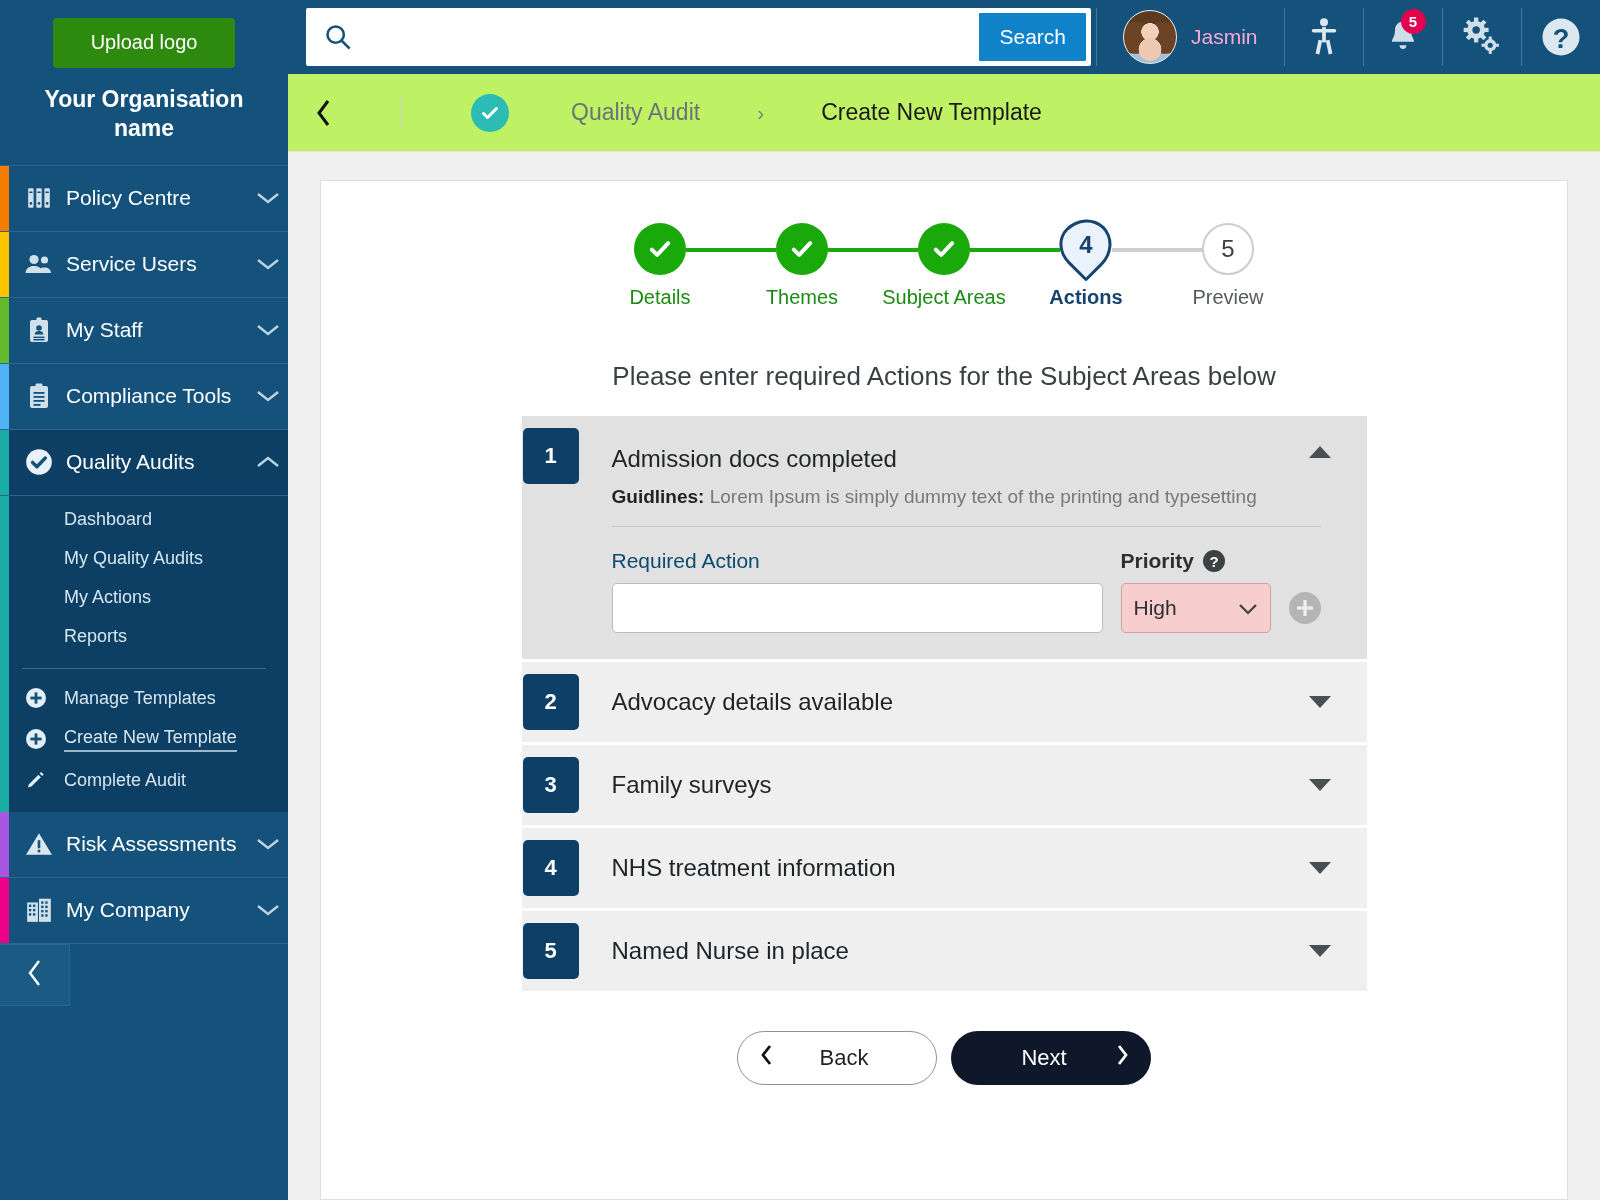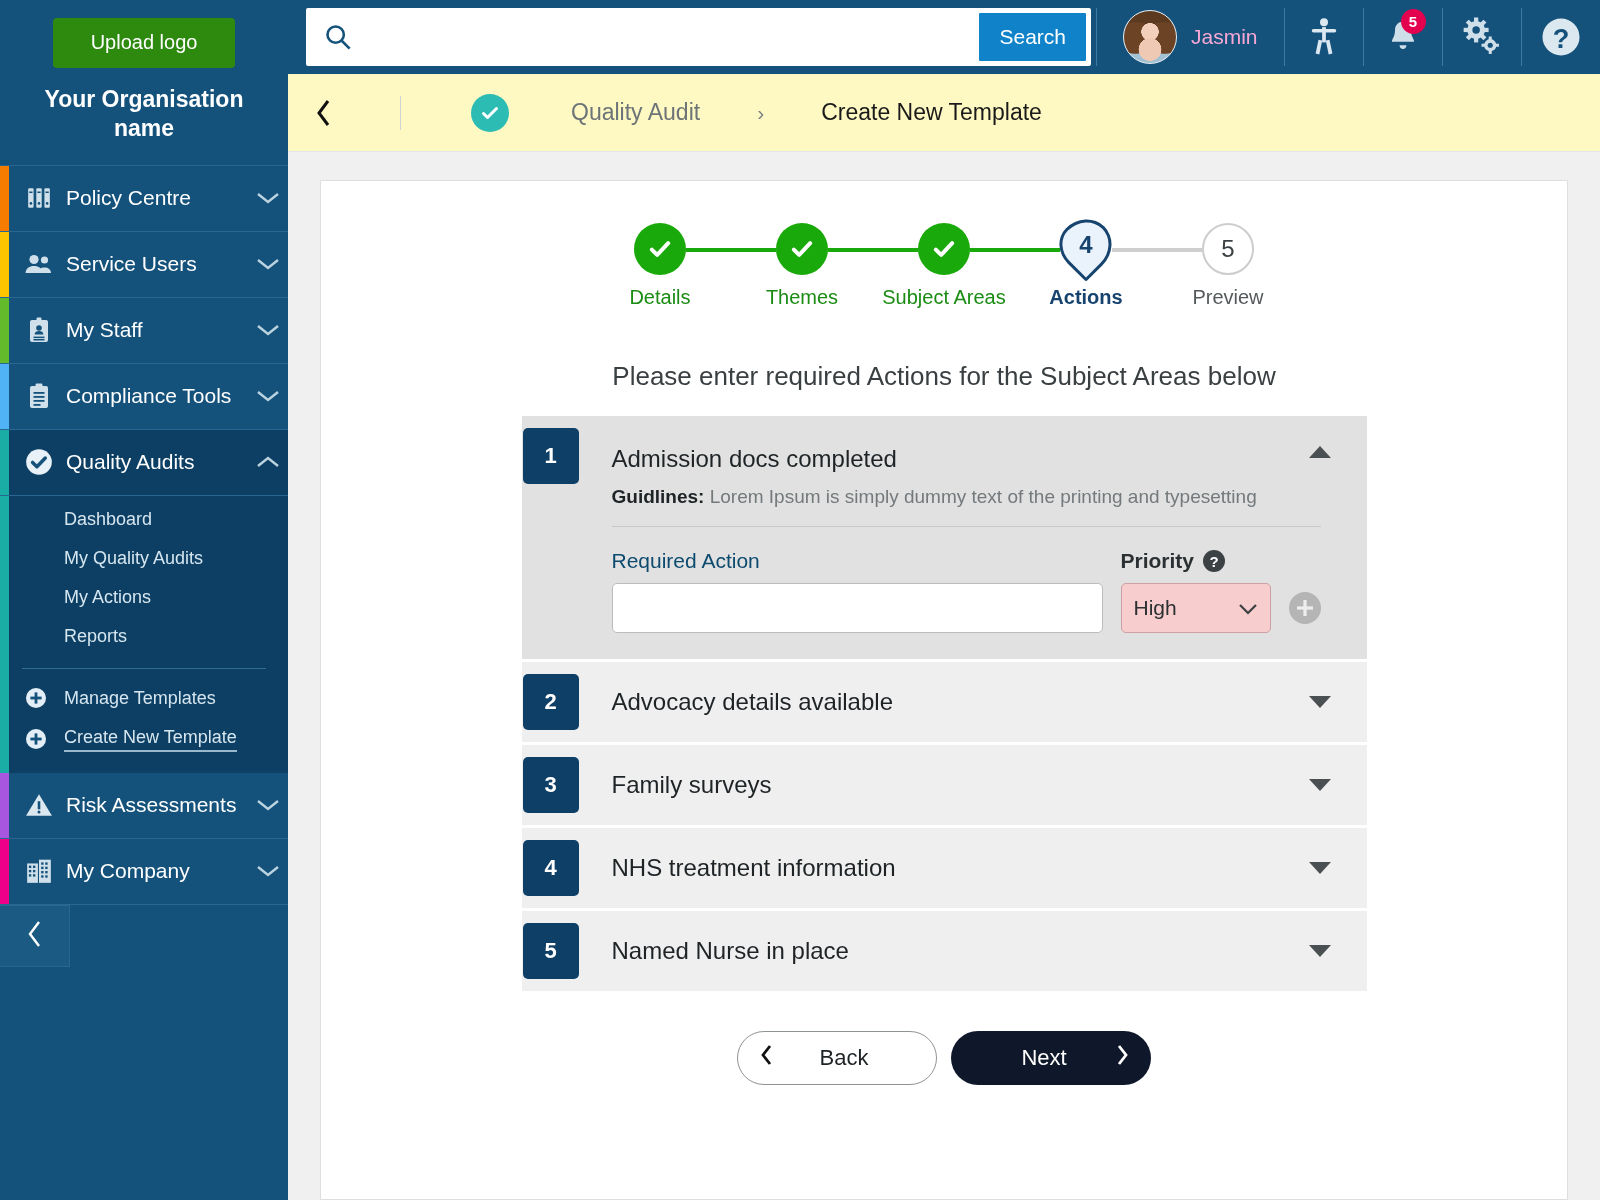--- a/index.html
+++ b/index.html
@@ -121,21 +121,21 @@
     position:relative; cursor:pointer;
   }
   .badge {
     position:absolute; top:9px; right:16px;
     min-width:25px; height:25px; border-radius:50%;
     background:#e3004f; color:#fff; font-size:15px; font-weight:bold;
     display:flex; align-items:center; justify-content:center;
   }
 
   .crumbbar {
-    height:78px; background:#fef9c3; flex:0 0 78px;
+    height:78px; background:#bef264; flex:0 0 78px;
     display:flex; align-items:center; border-bottom:1px solid #e2e4e5;gap:44px;
   }
   .crumb-back { padding:0 22px 0 26px; color:#111; cursor:pointer; display:flex; }
   .crumb-sep-v { width:1px; height:34px; background:#cfd3d5; }
   .crumb-check {
     width:38px; height:38px; border-radius:50%; background:#2cbcb4;
     display:flex; align-items:center; justify-content:center; margin:0 18px 0 26px;
   }
   .crumb-a { color:#6d7477; font-size:23px; cursor:pointer; }
   .crumb-arrow { color:#7b8184; font-size:21px; margin:0 13px; }
@@ -415,20 +415,29 @@
           <span class="sico">
             <svg width="22" height="22" viewBox="0 0 22 22">
                 <circle cx="11" cy="11" r="10" fill="#e3eef6"></circle>
               <rect x="9.6" y="5.4" width="2.8" height="11.2" fill="#14527c"></rect>
                 <rect x="5.4" y="9.6" width="11.2" height="2.8" fill="#14527c"></rect>
               </svg>
           </span>
           <span class="txt underline">Create New Template</span>
         </div>
 
+        <div class="sub-item withicon">
+          <span class="sico">
+            <svg width="22" height="22" viewBox="0 0 22 22" fill="#e3eef6">
+              <path d="M3 18.6l1-3.4 9.4-9.4 2.4 2.4-9.4 9.4z"></path>
+                <path d="M14.6 4.4l1.5-1.5 2.5 2.5-1.5 1.5z"></path>
+            </svg>
+          </span>
+          <span class="txt">Complete Audit</span>
+        </div>
       </div>
 
       <div class="nav-item">
         <span class="bar" style="background:#a855e0"></span>
         <span class="nav-ico">
           <svg width="28" height="26" viewBox="0 0 26 24" fill="#dbe8f0">
             <path d="M13 2L25 22H1z"></path>
               <rect x="11.8" y="8.5" width="2.4" height="7.5" fill="#14527c"></rect>
             <circle cx="13" cy="18.6" r="1.4" fill="#14527c"></circle>
           </svg>

